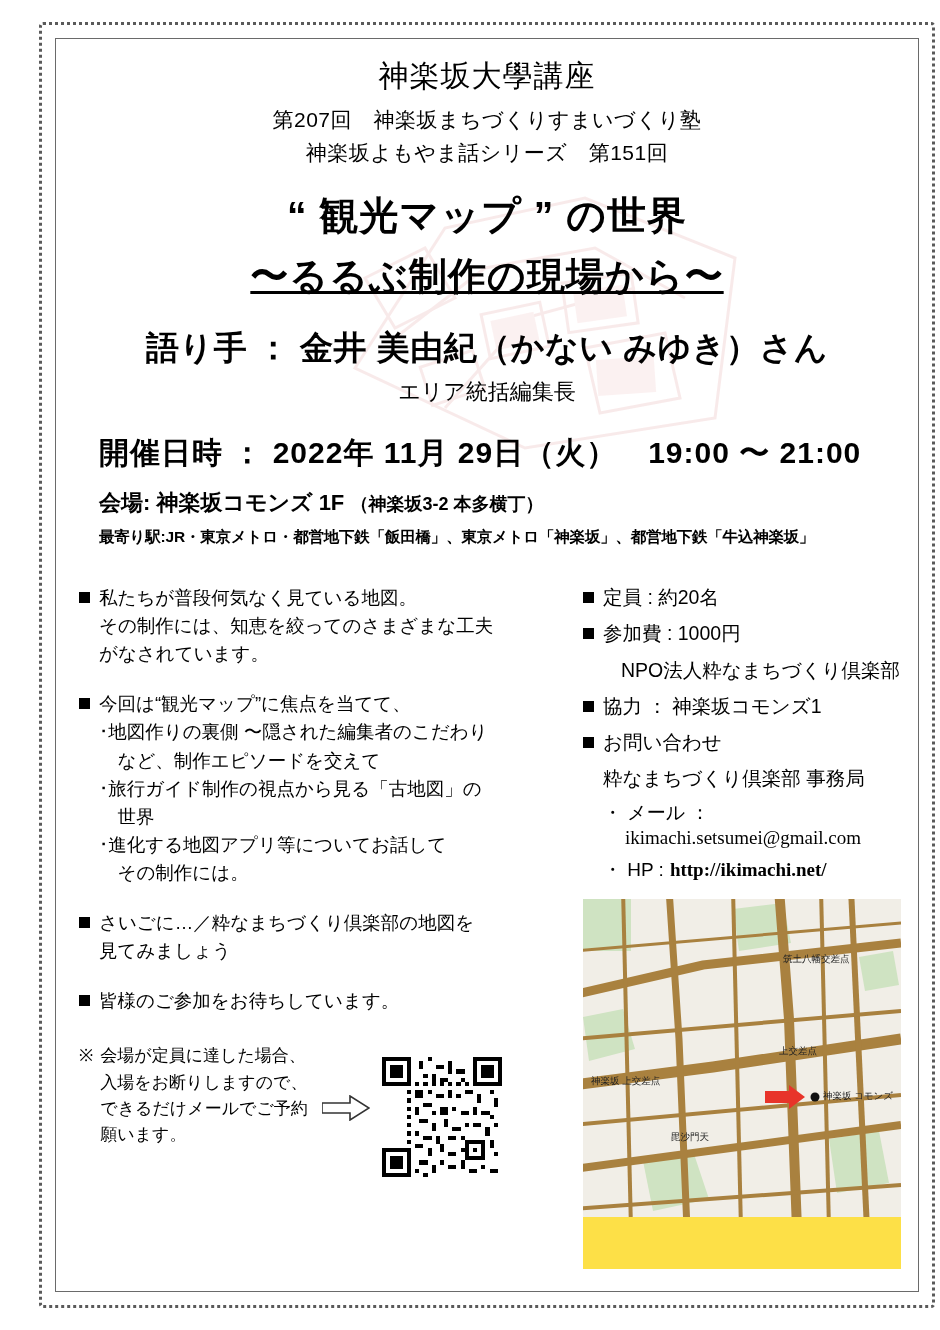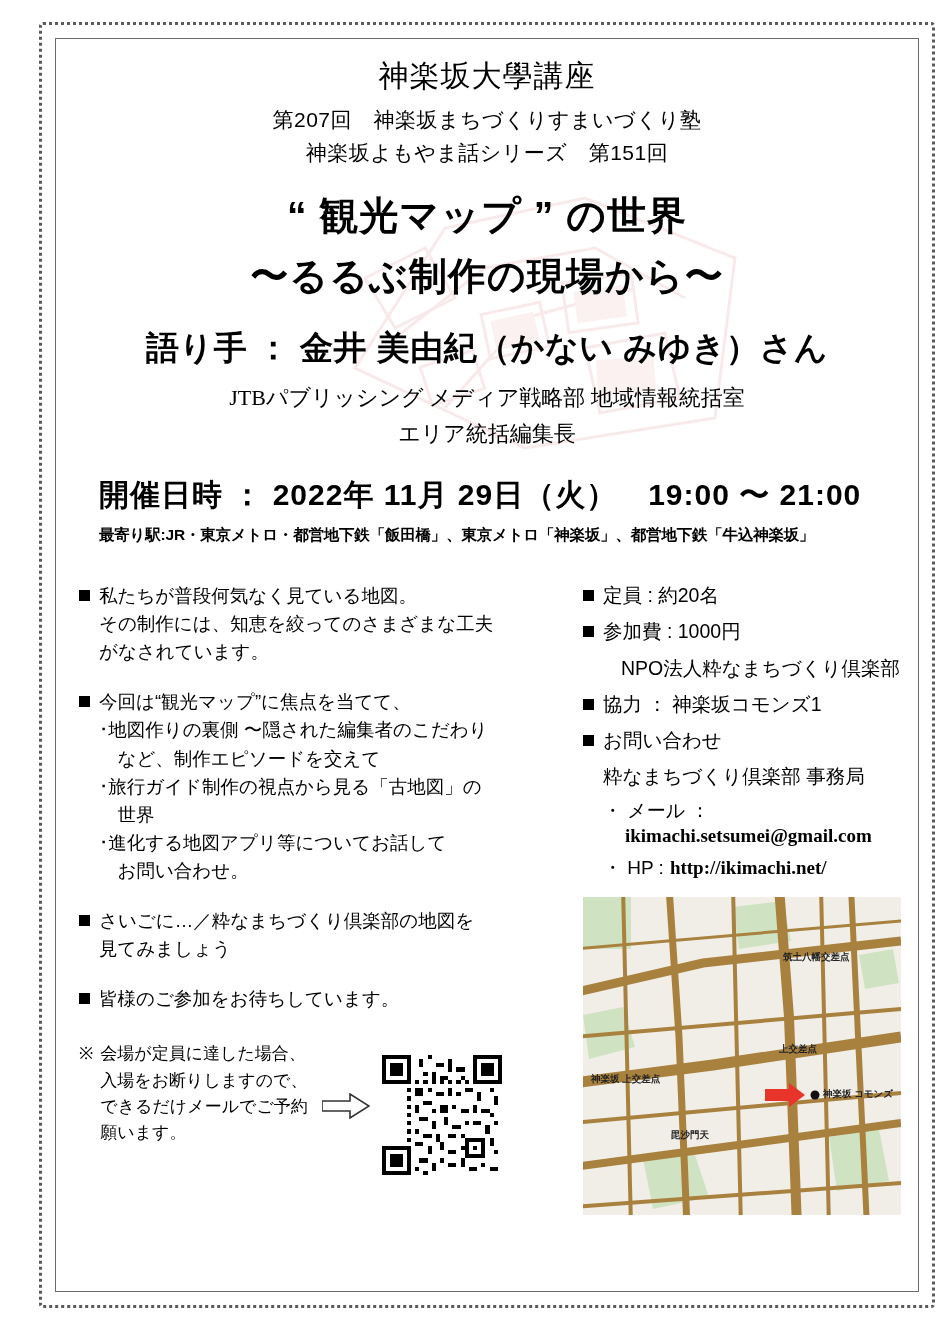--- a/index.html
+++ b/index.html
@@ -82,20 +82,21 @@
     font-size: 39px;
     font-weight: bold;
     margin-top: 22px;
     letter-spacing: 1px;
   }
   .main-title2 {
     font-size: 38px;
     font-weight: bold;
     margin-top: 8px;
     letter-spacing: 1px;
+    text-decoration: underline;
   }
   .speaker {
     font-size: 33px;
     font-weight: bold;
     margin-top: 24px;
     letter-spacing: 0.5px;
   }
   .speaker-org {
     font-family: "Liberation Serif", serif;
     font-size: 22px;
@@ -189,21 +190,21 @@
   }
   .dot-item {
     display: flex;
     font-size: 19px;
     padding-left: 20px;
     margin-bottom: 2px;
     line-height: 1.35;
   }
   .mail-val {
     font-family: "Liberation Serif", serif;
-    font-weight: bold;
+    font-weight: normal;
     font-size: 19px;
     padding-left: 42px;
     margin-bottom: 8px;
   }
   .hp-line {
     font-family: "Liberation Serif", serif;
     font-weight: bold;
     font-size: 19px;
   }
 
@@ -223,25 +224,24 @@
   .arrow {
     margin: 58px 12px 0 14px;
   }
   .qr {
     margin-top: 20px;
   }
 
   .map-wrap {
     margin-top: 16px;
     width: 318px;
-    height: 318px;
+    height: 370px;
     position: relative;
-    background: #7dd3fc;
+    background: #fde047;
     overflow: hidden;
-    font-weight: bold;
   }
   .map-label {
     position: absolute;
     font-size: 9.5px;
     color: #222;
     white-space: nowrap;
   }
 </style>
 </head>
 <body>
@@ -271,26 +271,30 @@
       </g>
     </svg>
 
     <div class="head">
       <div class="series-title">神楽坂大學講座</div>
       <div class="sub1">第207回　神楽坂まちづくりすまいづくり塾</div>
       <div class="sub2">神楽坂よもやま話シリーズ　第151回</div>
       <div class="main-title">“ 観光マップ ” の世界</div>
       <div class="main-title2">〜るるぶ制作の現場から〜</div>
       <div class="speaker">語り手 ： 金井 美由紀（かない みゆき）さん</div>
-      <div class="speaker-org">JTBパブリッシング メディア戦略部 地域情報統括室</div>
       <div class="speaker-role">エリア統括編集長</div>
     </div>
 
     <div class="datetime">開催日時 ： 2022年 11月 29日（火）　19:00 〜 21:00</div>
 
+    <div class="venue">
+      <span>会場:</span>
+      <span>神楽坂コモンズ 1F</span>
+      <span class="small">（神楽坂3-2 本多横丁）</span>
+    </div>
 
     <div class="station">最寄り駅:JR・東京メトロ・都営地下鉄「飯田橋」、東京メトロ「神楽坂」、都営地下鉄「牛込神楽坂」</div>
 
     <div class="columns">
 
       <div class="col-left">
 
         <div class="bullet-block">
           <div class="b-line">
             <span class="sq"></span>
@@ -303,21 +307,21 @@
         <div class="bullet-block">
           <div class="b-line">
             <span class="sq"></span>
             <span>今回は“観光マップ”に焦点を当てて、</span>
           </div>
           <div class="indent2">･地図作りの裏側 〜隠された編集者のこだわり</div>
           <div class="indent2">　など、制作エピソードを交えて</div>
           <div class="indent2">･旅行ガイド制作の視点から見る「古地図」の</div>
           <div class="indent2">　世界</div>
           <div class="indent2">･進化する地図アプリ等についてお話して</div>
-          <div class="indent2">　お問い合わせ。</div>
+          <div class="indent2">　その制作には。</div>
         </div>
 
         <div class="bullet-block">
           <div class="b-line">
             <span class="sq"></span>
             <span>さいごに…／粋なまちづくり倶楽部の地図を</span>
           </div>
           <div class="indent1">見てみましょう</div>
         </div>
 

